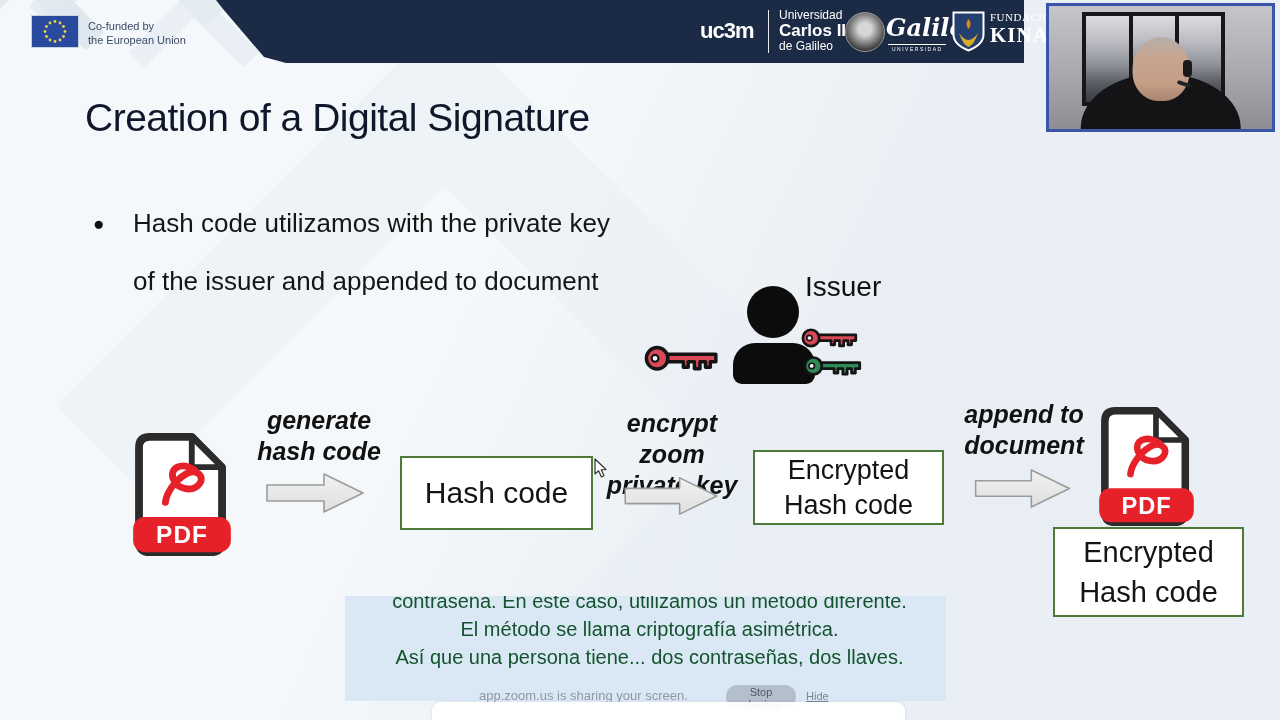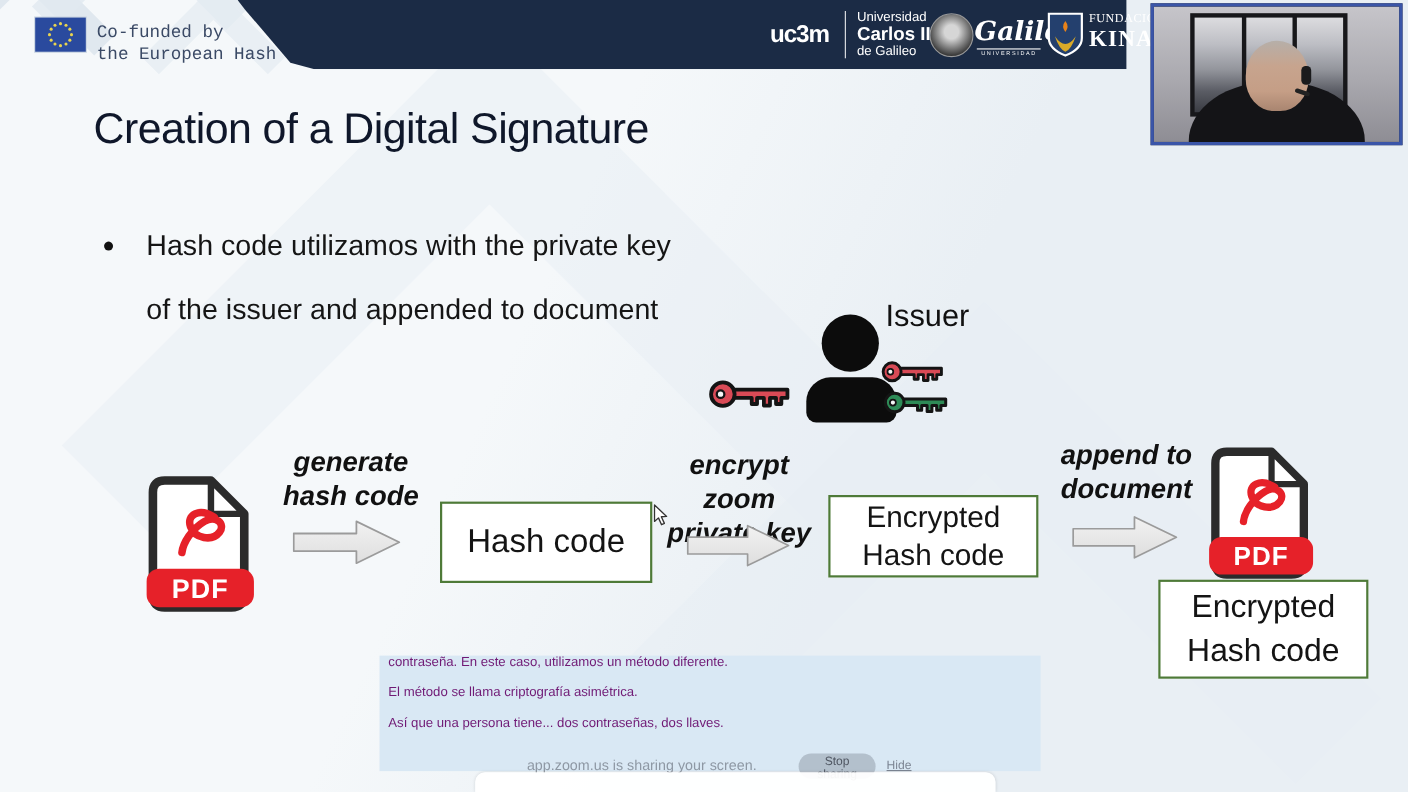--- a/index.html
+++ b/index.html
@@ -36,21 +36,21 @@
   .gal-rule{left:888px;top:44px;width:58px;height:1px;background:#fff;}
   .gal-sub{left:892px;top:46px;font-size:5px;letter-spacing:1.5px;}
   .kinal-shield{left:952px;top:11px;}
   .kinal-text{left:990px;top:12px;font-family:"Liberation Serif",serif;line-height:1;}
   .kinal-text .l1{font-size:11px;letter-spacing:.5px;}
   .kinal-text .l2{font-size:21px;font-weight:bold;letter-spacing:1px;margin-top:2px;}
 
   
   .eu{left:32px;top:16px;z-index:4;}
   .eu-flag{width:46px;height:31px;background:var(--c-eu-blue);box-shadow:0 0 0 1px #c9d4e2;}
-  .eu-text{left:88px;top:20px;font-size:16px;color:#3b4a66;line-height:1.25;z-index:4;font-family:Liberation Mono, monospace;}
+  .eu-text{left:88px;top:20px;font-size:11px;color:#3b4a66;line-height:1.25;z-index:4;}
 
   
   .webcam{left:1046px;top:3px;width:229px;height:129px;box-sizing:border-box;
           border:3px solid var(--c-webcam-border);background:#23232a;z-index:10;overflow:hidden;}
   .wall{position:absolute;inset:0;background:linear-gradient(180deg,#c6c5ca 0%,#a9a8ae 55%,#8e8d94 100%);}
   .poster{position:absolute;left:15%;top:5%;width:64%;height:76%;background:#17171a;
           padding:4px;display:flex;gap:4px;box-sizing:border-box;}
   .poster div{flex:1;background:linear-gradient(180deg,#dcdcdf 0%,#bdbec4 28%,#93959c 55%,#5a5c64 78%,#3a3c43 100%);}
   .p-body{position:absolute;left:50%;transform:translateX(-50%);bottom:-2px;width:72%;height:46%;
           background:#141417;border-radius:48% 48% 0 0/95% 95% 0 0;}
@@ -96,21 +96,21 @@
   .pdf{z-index:3;}
   .pdf-left{left:133px;top:431px;width:98px;height:127px;}
   .pdf-right{left:1099px;top:405px;width:95px;height:123px;}
 
   .cursor{left:594px;top:458px;z-index:7;}
 
   
   .captions{left:345px;top:596px;width:601px;height:105px;background:var(--c-caption-bg);
             overflow:hidden;z-index:5;}
   .captions .inner{margin:-9px 0 0 8px;}
-  .cap-line{font-size:12px;color:#701a75;line-height:28px;white-space:nowrap;}
+  .cap-line{font-size:20px;color:#14532d;line-height:28px;white-space:nowrap;text-align:center;}
 
   
   .share-msg{left:479px;top:688px;font-size:13px;color:rgba(92,98,110,.6);z-index:6;}
   .stop-btn{left:726px;top:685px;width:70px;height:23px;border-radius:12px;border:none;
             background:rgba(148,158,172,.55);color:rgba(62,68,80,.85);font-size:11px;
             z-index:6;font-family:"Liberation Sans",sans-serif;}
   .hide-link{left:806px;top:690px;font-size:11px;color:rgba(100,108,122,.8);
              text-decoration:underline;z-index:6;}
   .white-bar{left:432px;top:702px;width:473px;height:18px;background:rgba(255,255,255,.95);
              border-radius:9px 9px 0 0;box-shadow:0 0 3px rgba(0,0,0,.12);z-index:6;}
@@ -162,21 +162,21 @@
           <circle cx="14.5" cy="20.5" r="1.4"></circle>
         <circle cx="13" cy="15.5" r="1.4"></circle>
           <circle cx="14.5" cy="10.5" r="1.4"></circle>
           <circle cx="18" cy="7" r="1.4"></circle>
       </g>
     </svg>
   </div>
 </div>
 <div class="abs eu-text">
   <div>Co-funded by</div>
-  <div>the European Hash</div>
+  <div>the European Union</div>
 </div>
 
 <div class="abs webcam">
   <div class="wall"></div>
   <div class="poster">
     <div></div>
       <div></div>
       <div></div>
   </div>
   <div class="p-body"></div>

